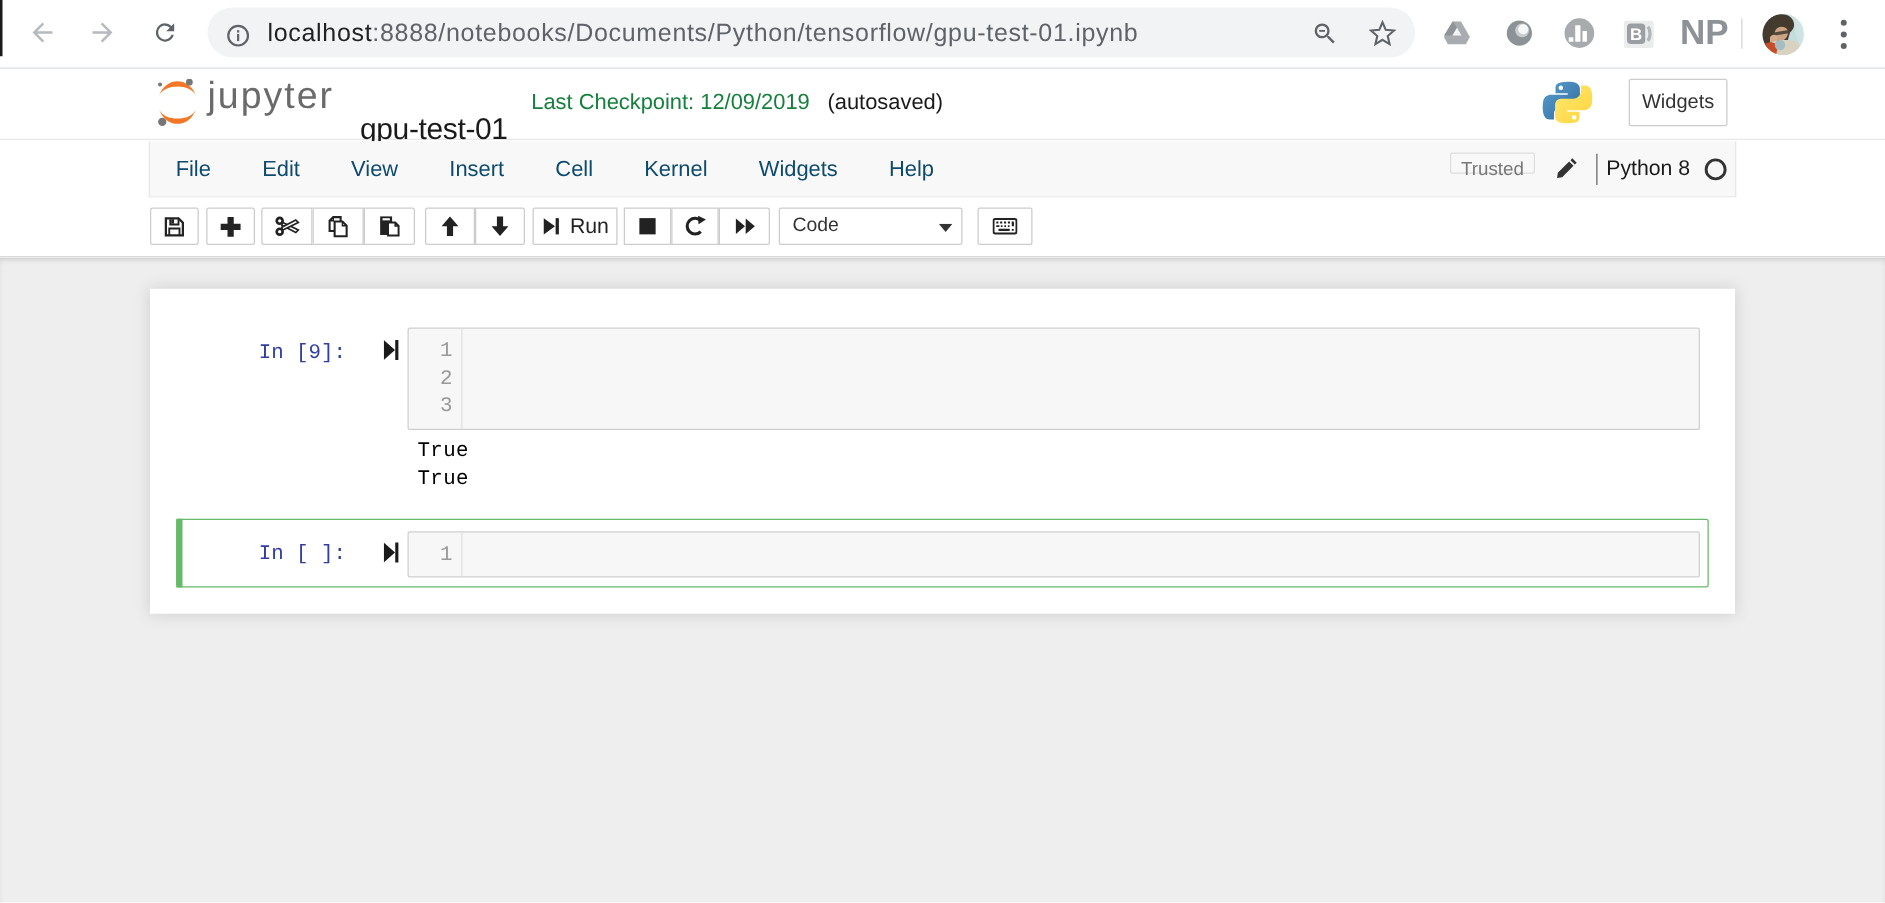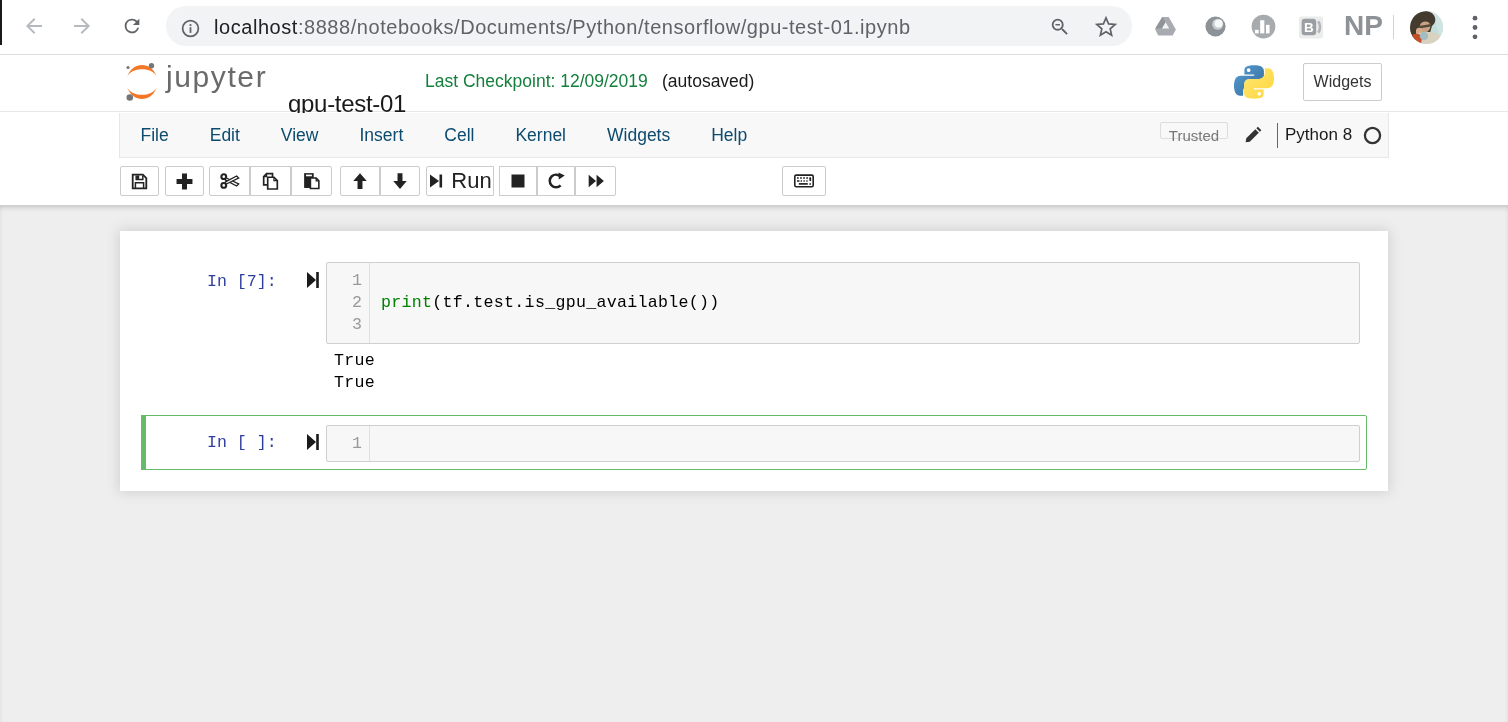--- a/index.html
+++ b/index.html
@@ -229,21 +229,21 @@
         <svg width="18" height="18" viewBox="0 0 16 16">
           <path d="M8 1 L14 8 H10.2 V15 H5.8 V8 H2 Z" fill="#222"></path>
         </svg>
       </div>
     <div class="tbtn tgrp" style="left:380px;width:40px;border-radius:0 2px 2px 0;">
         <svg width="18" height="18" viewBox="0 0 16 16">
           <path d="M8 15 L2 8 H5.8 V1 H10.2 V8 H14 Z" fill="#222"></path>
         </svg>
       </div>
 
-    <div class="tbtn tgrp" style="left:426px;width:68px;border-radius:2px 0 0 2px;font-size:22px;color:#222;"><svg width="16" height="16" viewBox="0 0 16 16" style="margin-right:7px;">
+    <div class="tbtn tgrp" style="left:426px;width:68px;border-radius:2px 0 0 2px;font-size:17px;color:#222;"><svg width="16" height="16" viewBox="0 0 16 16" style="margin-right:7px;">
           <path d="M2 1.5 L11 8 L2 14.5 Z" fill="#222"></path>
           <rect x="11.5" y="1.5" width="2.6" height="13" fill="#222"></rect>
         </svg>Run</div>
     <div class="tbtn tgrp" style="left:499px;width:38px;">
         <svg width="16" height="16" viewBox="0 0 16 16">
           <rect x="1.5" y="1.5" width="13" height="13" fill="#222"></rect>
         </svg>
       </div>
     <div class="tbtn tgrp" style="left:537px;width:38px;">
         <svg width="18" height="18" viewBox="0 0 16 16">
@@ -251,47 +251,49 @@
           <path d="M10.2 0.5 L15.8 3.2 L10.5 6.6 Z" fill="#222"></path>
         </svg>
       </div>
     <div class="tbtn tgrp" style="left:575px;width:41px;border-radius:0 2px 2px 0;">
         <svg width="18" height="18" viewBox="0 0 16 16">
           <path d="M1.5 2.5 L8 8 L1.5 13.5 Z" fill="#222"></path>
           <path d="M8.5 2.5 L15 8 L8.5 13.5 Z" fill="#222"></path>
         </svg>
       </div>
 
+    <div class="tbtn" style="left:623px;width:147px;justify-content:flex-start;padding-left:10px;font-size:15.5px;color:#333;">Code<svg style="position:absolute;right:7px;top:12px" width="11" height="7" viewBox="0 0 11 7">
+          <path d="M0 0 H11 L5.5 6.5 Z" fill="#333"></path>
+        </svg></div>
 
     <div class="tbtn" style="left:782px;width:44px;">
         <svg width="20" height="14" viewBox="0 0 20 14">
           <rect x="0.8" y="1.1" width="18.4" height="11.6" rx="1.4" fill="none" stroke="#222" stroke-width="1.6"></rect>
           <path d="M3 4h1.7 M6.1 4h1.7 M9.2 4h1.7 M12.3 4h1.7 M15.4 4h1.6" stroke="#222" stroke-width="1.5"></path>
           <path d="M3 6.9h2.5 M6.7 6.9h1.3 M9.5 6.9h1.3 M12.3 6.9h1.3" stroke="#222" stroke-width="1.5"></path>
           <path d="M16.3 3.9 v3.1" stroke="#222" stroke-width="1.7"></path>
           <path d="M4.8 9.9h9" stroke="#222" stroke-width="1.7"></path>
           <path d="M15.4 9.9h1.6" stroke="#222" stroke-width="1.5"></path>
         </svg>
       </div>
   </div>
 
   <div id="content">
     <div id="page">
 
-      <div class="prompt" style="left:87px;top:41px;">In [7]:</div>
+      <div class="prompt" style="left:87px;top:41px;">In [9]:</div>
       <svg class="abs" style="left:187px;top:40px" width="12" height="18" viewBox="0 0 12 18">
           <path d="M0 1 L9 9 L0 17 Z" fill="#1a1a1a"></path>
           <rect x="9.2" y="1" width="2.6" height="16" fill="#1a1a1a"></rect>
         </svg>
       <div class="inputarea" style="left:206px;top:31px;width:1034px;height:82px;">
         <div class="gutter"></div>
         <div class="lnum" style="top:7px;">1</div>
         <div class="lnum" style="top:29px;">2</div>
         <div class="lnum" style="top:51px;">3</div>
-        <div class="codeline" style="top:29px;"><span class="bi">print</span>(tf.test.is_gpu_available())</div>
       </div>
       <div class="outline" style="left:214px;top:119px;line-height:22px;">True</div>
       <div class="outline" style="left:214px;top:141px;line-height:22px;">True</div>
 
       <div id="cell2">
         <div id="cell2bar"></div>
         <div class="prompt" style="left:65px;top:17px;">In [ ]:</div>
         <svg class="abs" style="left:165px;top:17px" width="12" height="18" viewBox="0 0 12 18">
             <path d="M0 1 L9 9 L0 17 Z" fill="#1a1a1a"></path>
             <rect x="9.2" y="1" width="2.6" height="16" fill="#1a1a1a"></rect>

